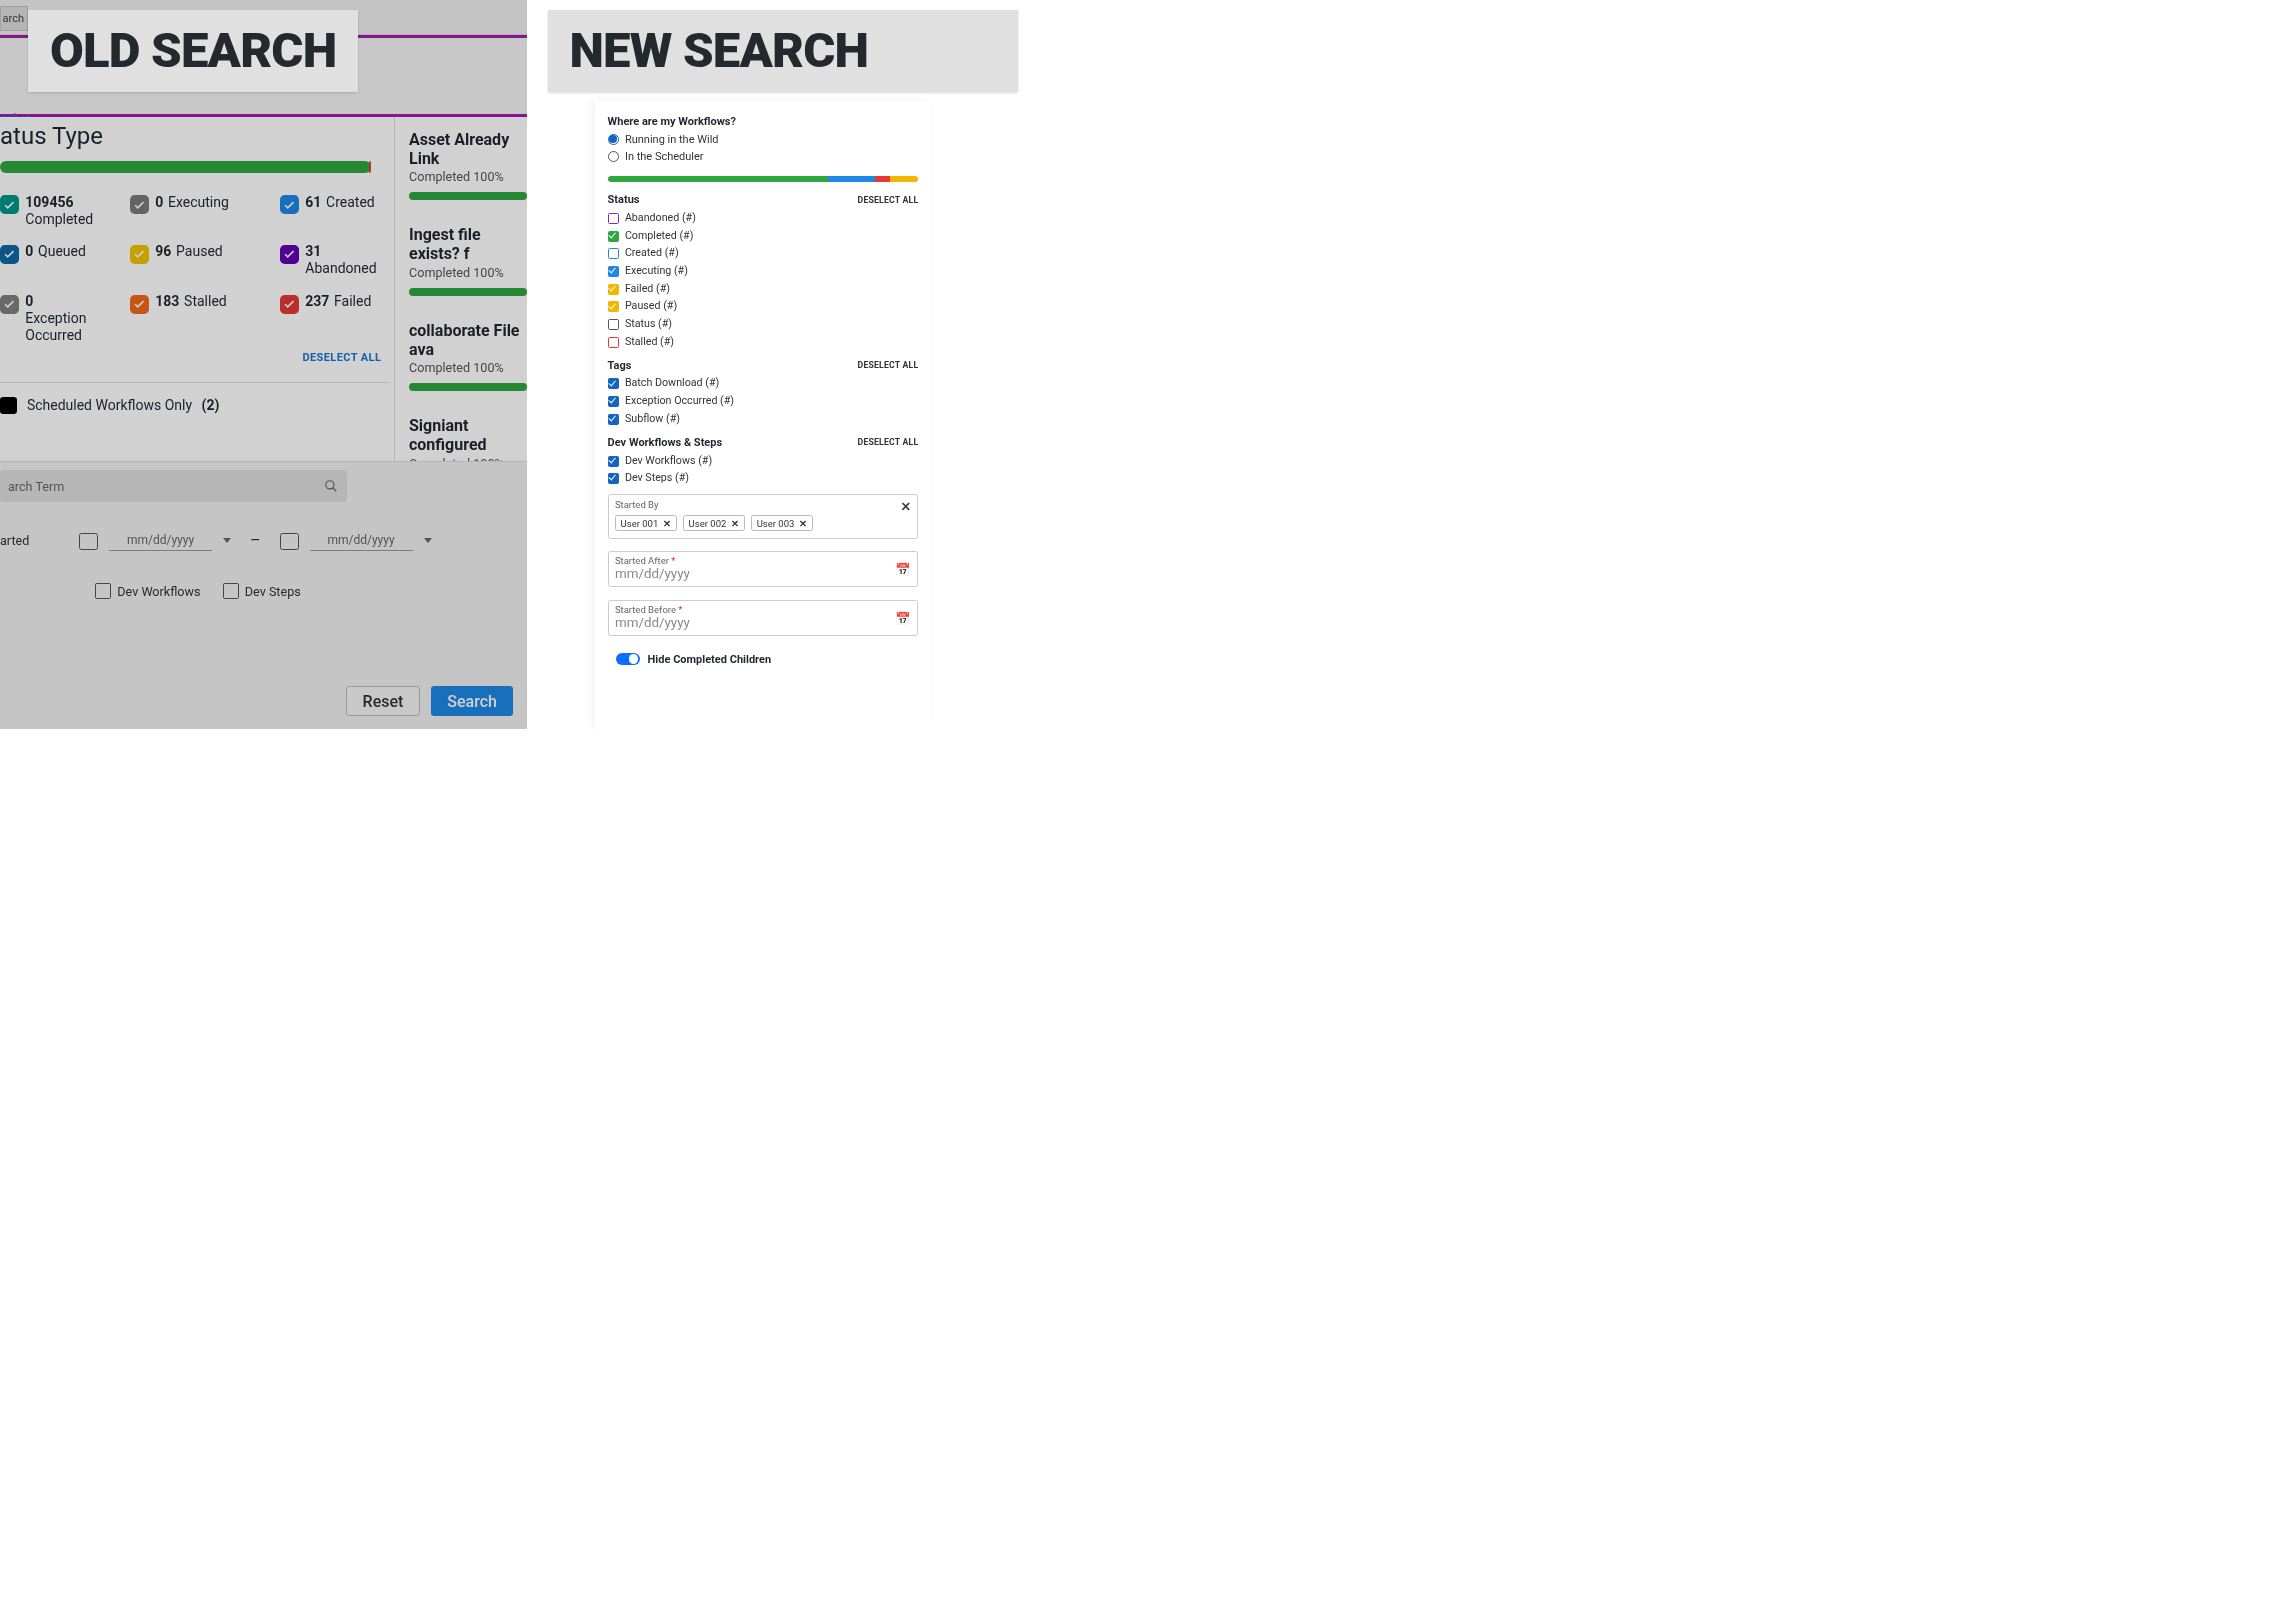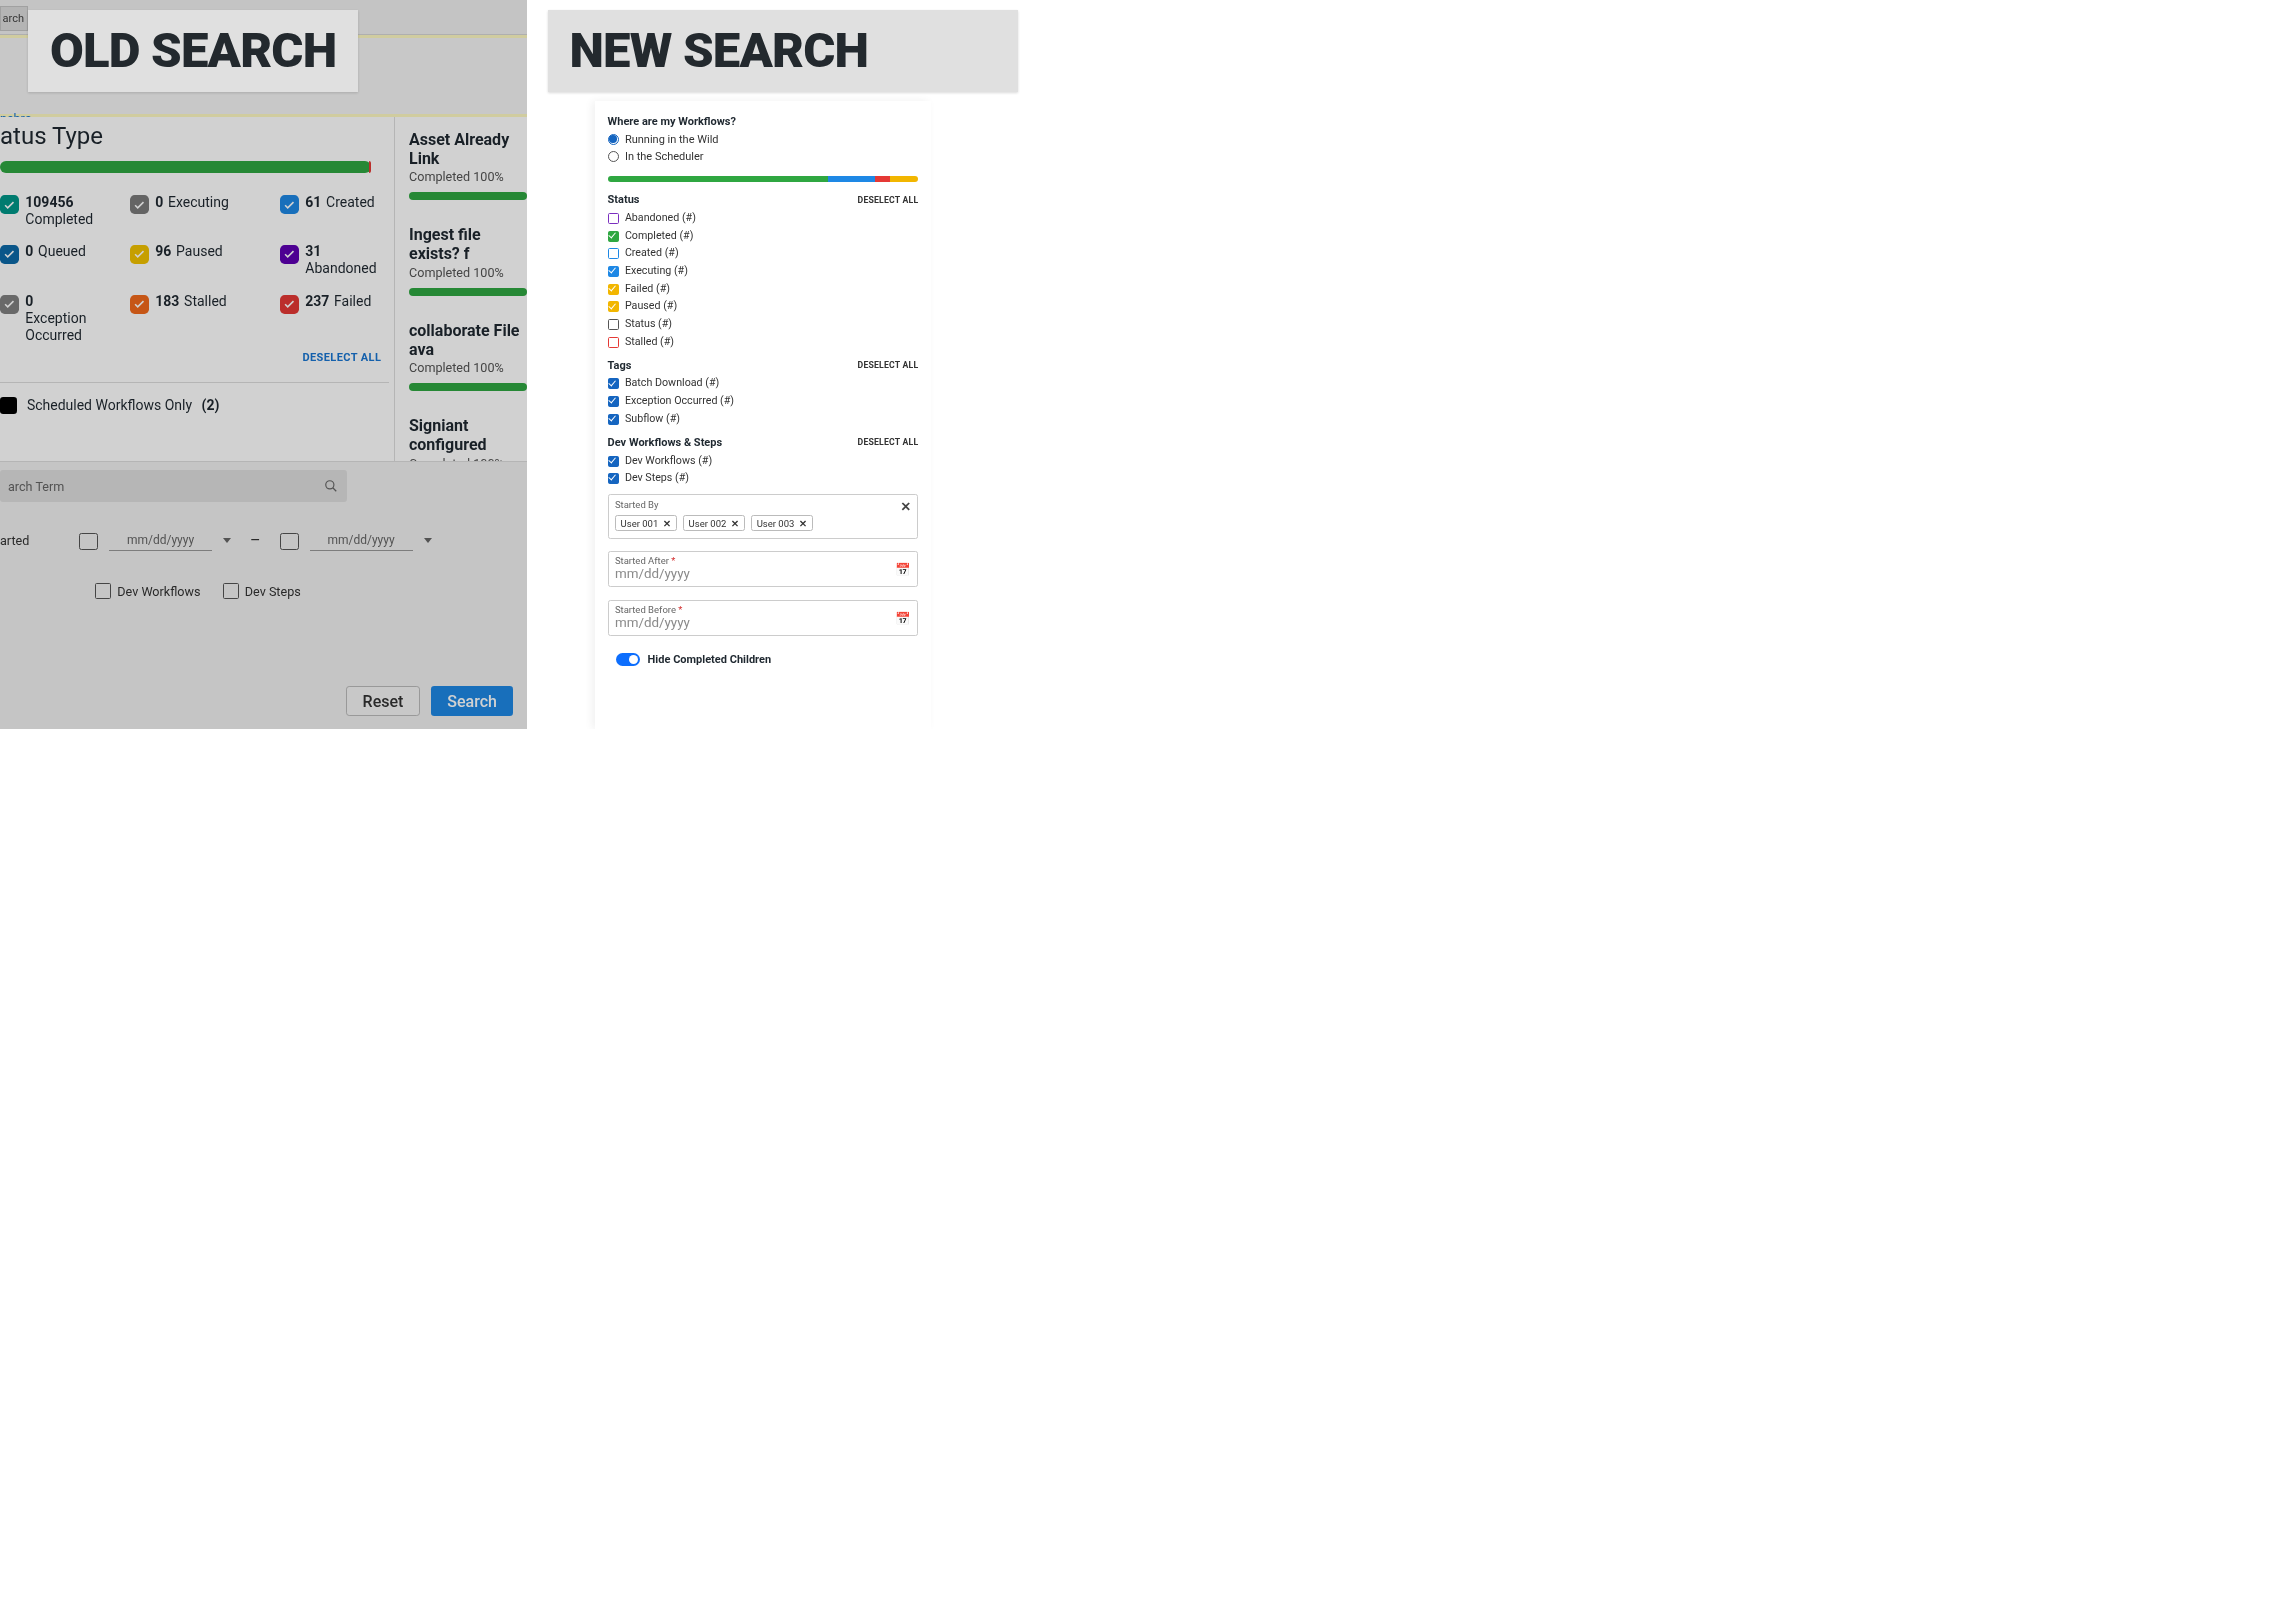--- a/index.html
+++ b/index.html
@@ -1,19 +1,19 @@
 <!DOCTYPE html>
 <html style="font-size:12.6px"><head>
 <meta charset="utf-8">
 <style>
   * { box-sizing: border-box; margin: 0; padding: 0; }
   body { font-family: -apple-system, BlinkMacSystemFont, "Segoe UI", Roboto, Helvetica, Arial, sans-serif; background: #fff; width: 1026px; height: 729px; overflow: hidden; }
   .stage { display: flex; width: 100%; height: 100%; }
   .col { position: relative; }
-  .col.left  { width: 527px; background: #fef9c3; }
+  .col.left  { width: 527px; background: #a21caf; }
   .col.left::after { content:""; position:absolute; inset:0; background:rgba(0,0,0,0.18); pointer-events:none; }
   .col.right { width: 499px; background: #fff; }
 
   .title-plaque {
     position: absolute; top: 9.5px; background: #e0e0e0; color: #23292e;
     font-weight: 900; letter-spacing: -0.8px; padding: 12.6px 22px;
     font-size: 49px; white-space: nowrap; box-shadow: 0 0.8px 2.4px rgba(0,0,0,.15);
     z-index: 50;
   }
   .title-plaque.left  { left: 28px; }
@@ -100,21 +100,21 @@
   .tag-box .lab { font-size:9.5px; color:#666;}
   .tag-box .close { position:absolute; right:6.3px; top:4.7px; font-size:12.6px; font-weight:700; color:#444;}
   .chips { display:flex; gap:6.3px; margin-top:4.7px; flex-wrap:wrap;}
   .chip { border:0.8px solid #bbb; border-radius:2.4px; padding:1.6px 4.7px; font-size:9.5px; color:#333; display:flex; align-items:center; gap:4.7px;}
   .chip .x { font-weight:700;}
   .date-box { margin-top:12.6px; border:0.8px solid #ccc; border-radius:2.4px; padding:3.2px 6.3px 4.7px 6.3px; position:relative;}
   .date-box .lab { font-size:9.5px; color:#666;}
   .date-box .req { color:#d32f2f;}
   .date-box .ph  { font-size:13.4px; color:#8a8a8a; margin-top:0px;}
   .date-box .cal-ico { position:absolute; right:6.3px; top:50%; transform:translateY(-50%); font-size:12.6px; color:#333;}
-  .toggle-row { display:flex; align-items:center; gap:8px; margin-top:17.4px;padding-left:8px;}
+  .toggle-row { display:flex; align-items:flex-start; gap:8px; margin-top:17.4px;padding-left:8px;}
   .tog { width:24px; height:12.6px; border-radius:8px; background:#0d6efd; position:relative;}
   .tog::after { content:""; position:absolute; right:1.6px; top:1.6px; width:9.5px; height:9.5px; background:#fff; border-radius:50%;}
   .toggle-row .lbl { font-size:11px; font-weight:700; color:#1f2830;}
 
 </style>
 </head>
 <body>
 
 <div class="stage">
 

